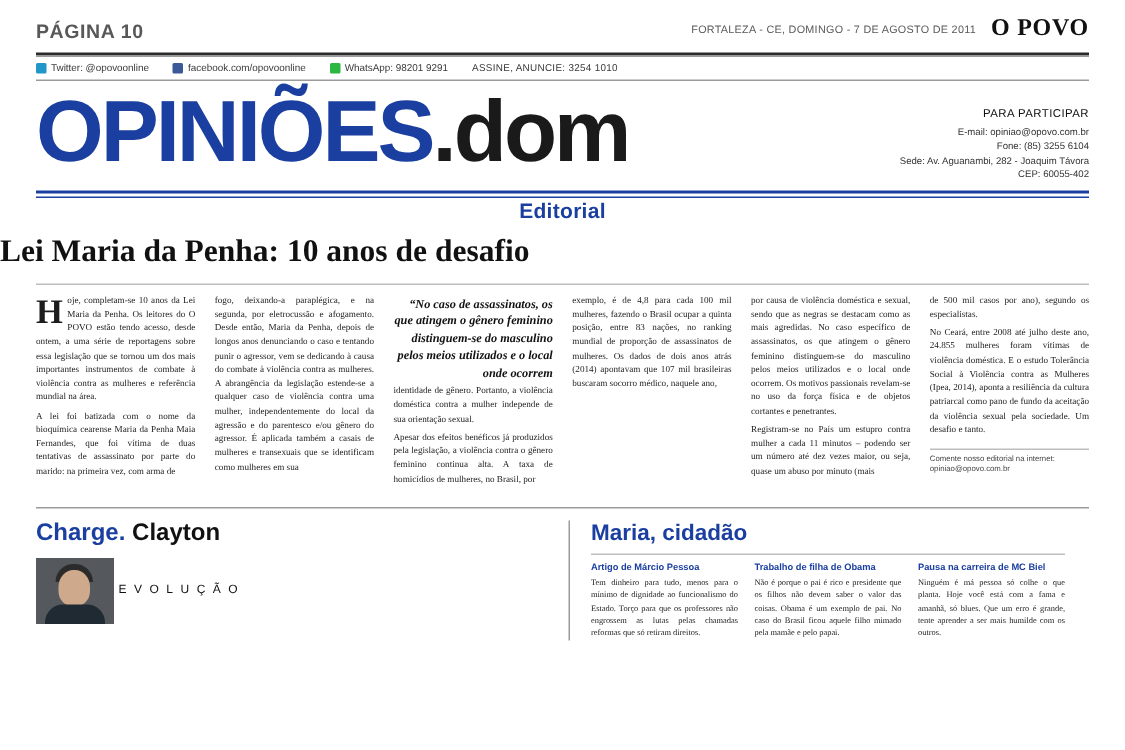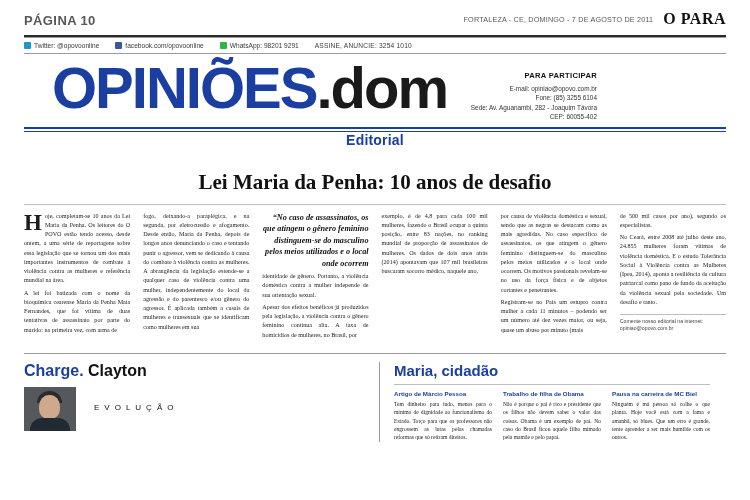--- a/index.html
+++ b/index.html
@@ -43,51 +43,50 @@
   }
   .social-item{display:flex;align-items:center;gap:3px;white-space:nowrap;}
   .sq{width:7px;height:7px;border-radius:1px;display:inline-block;}
   .sq.tw{background:#2196c9;}
   .sq.fb{background:#3b5998;}
   .sq.wa{background:#2cb742;}
   .assine{letter-spacing:.2px;}
 
   
   .masthead{
-    display:flex;align-items:flex-start;
+    display:flex;justify-content:space-between;align-items:flex-start;
     padding:6px 24px 0 24px;
-    margin-left:28px;
   }
   .mast-title{
     font-family:"Liberation Sans", sans-serif;
     font-weight:bold;
     font-size:58px;line-height:.95;
     color:#1a3fa0;
     letter-spacing:-2px;
   }
   .mast-title .dom{color:#1a1a1a;}
   .participar{
     text-align:right;
     font-family:"Liberation Sans", sans-serif;
     font-size:6.4px;line-height:1.45;color:#333;
     padding-top:10px;
     width:150px;
   }
-  .participar .ph{font-weight:bold;font-size:7.6px;letter-spacing:.3px;color:#111;margin-bottom:3px;}
+  .participar .ph{font-weight:normal;font-size:7.6px;letter-spacing:.3px;color:#111;margin-bottom:3px;}
   .mast-rule{height:2px;background:#1a3fa0;margin:6px 24px 0 24px;}
   .mast-rule2{height:1px;background:#1a3fa0;margin:1.5px 24px 0 24px;}
 
   
   .editorial-label{
     text-align:center;color:#1a3fa0;
     font-family:"Liberation Sans", sans-serif;
     font-weight:bold;font-size:14px;letter-spacing:.2px;
   }
   .editorial-title{
-    text-align:center;font-weight:bold;font-size:21px;margin-top:22px;color:#111;
+    font-weight:bold;font-size:21px;margin-top:7px;color:#111;
     font-family:"Liberation Serif", serif;
   }
   .ed-rule{height:1px;background:#bdbdbd;margin:9px 24px 0 24px;}
 
   
   .cols{
     display:flex;gap:13px;
     padding:7px 24px 0 24px;
     align-items:flex-start;
   }
@@ -111,21 +110,21 @@
   .bottom-rule{height:1px;background:#9b9b9b;margin:10px 24px 0 24px;}
   .bottom{
     display:flex;padding:8px 40px 0 24px;gap:14px;align-items:flex-start;
   }
   .charge{width:355px;}
   .charge-head{
     font-family:"Liberation Sans", sans-serif;
     font-size:16px;font-weight:bold;color:#111;
   }
   .charge-head .kw{color:#1a3fa0;}
-  .charge-body{display:flex;align-items:flex-start;gap:18px;margin-top:7px;}
+  .charge-body{display:flex;align-items:flex-start;gap:3px;margin-top:7px;}
   .avatar{
     width:52px;height:44px;background:#55585c;position:relative;overflow:hidden;
   }
   .avatar .head{
     position:absolute;left:15px;top:8px;width:21px;height:24px;border-radius:48% 48% 42% 42%;
     background:#cfa98c;
   }
   .avatar .hair{
     position:absolute;left:13px;top:4px;width:25px;height:12px;border-radius:12px 12px 0 0;
     background:#2b2b2b;
@@ -157,21 +156,21 @@
 </style>
 </head>
 <body>
 
 <div class="page">
 
   <div class="topbar">
     <div class="page-num">PÁGINA 10</div>
     <div class="topright">
       <div class="edition">FORTALEZA - CE, DOMINGO - 7 DE AGOSTO DE 2011</div>
-      <div class="logo-opovo">O PARA</div>
+      <div class="logo-opovo">O POVO</div>
     </div>
   </div>
   <div class="rule-thick"></div>
   <div class="rule-thin"></div>
 
   <div class="socialrow">
     <div class="social-item">
       <span class="sq tw"></span>
       <span>Twitter: @opovoonline</span>
     </div>

